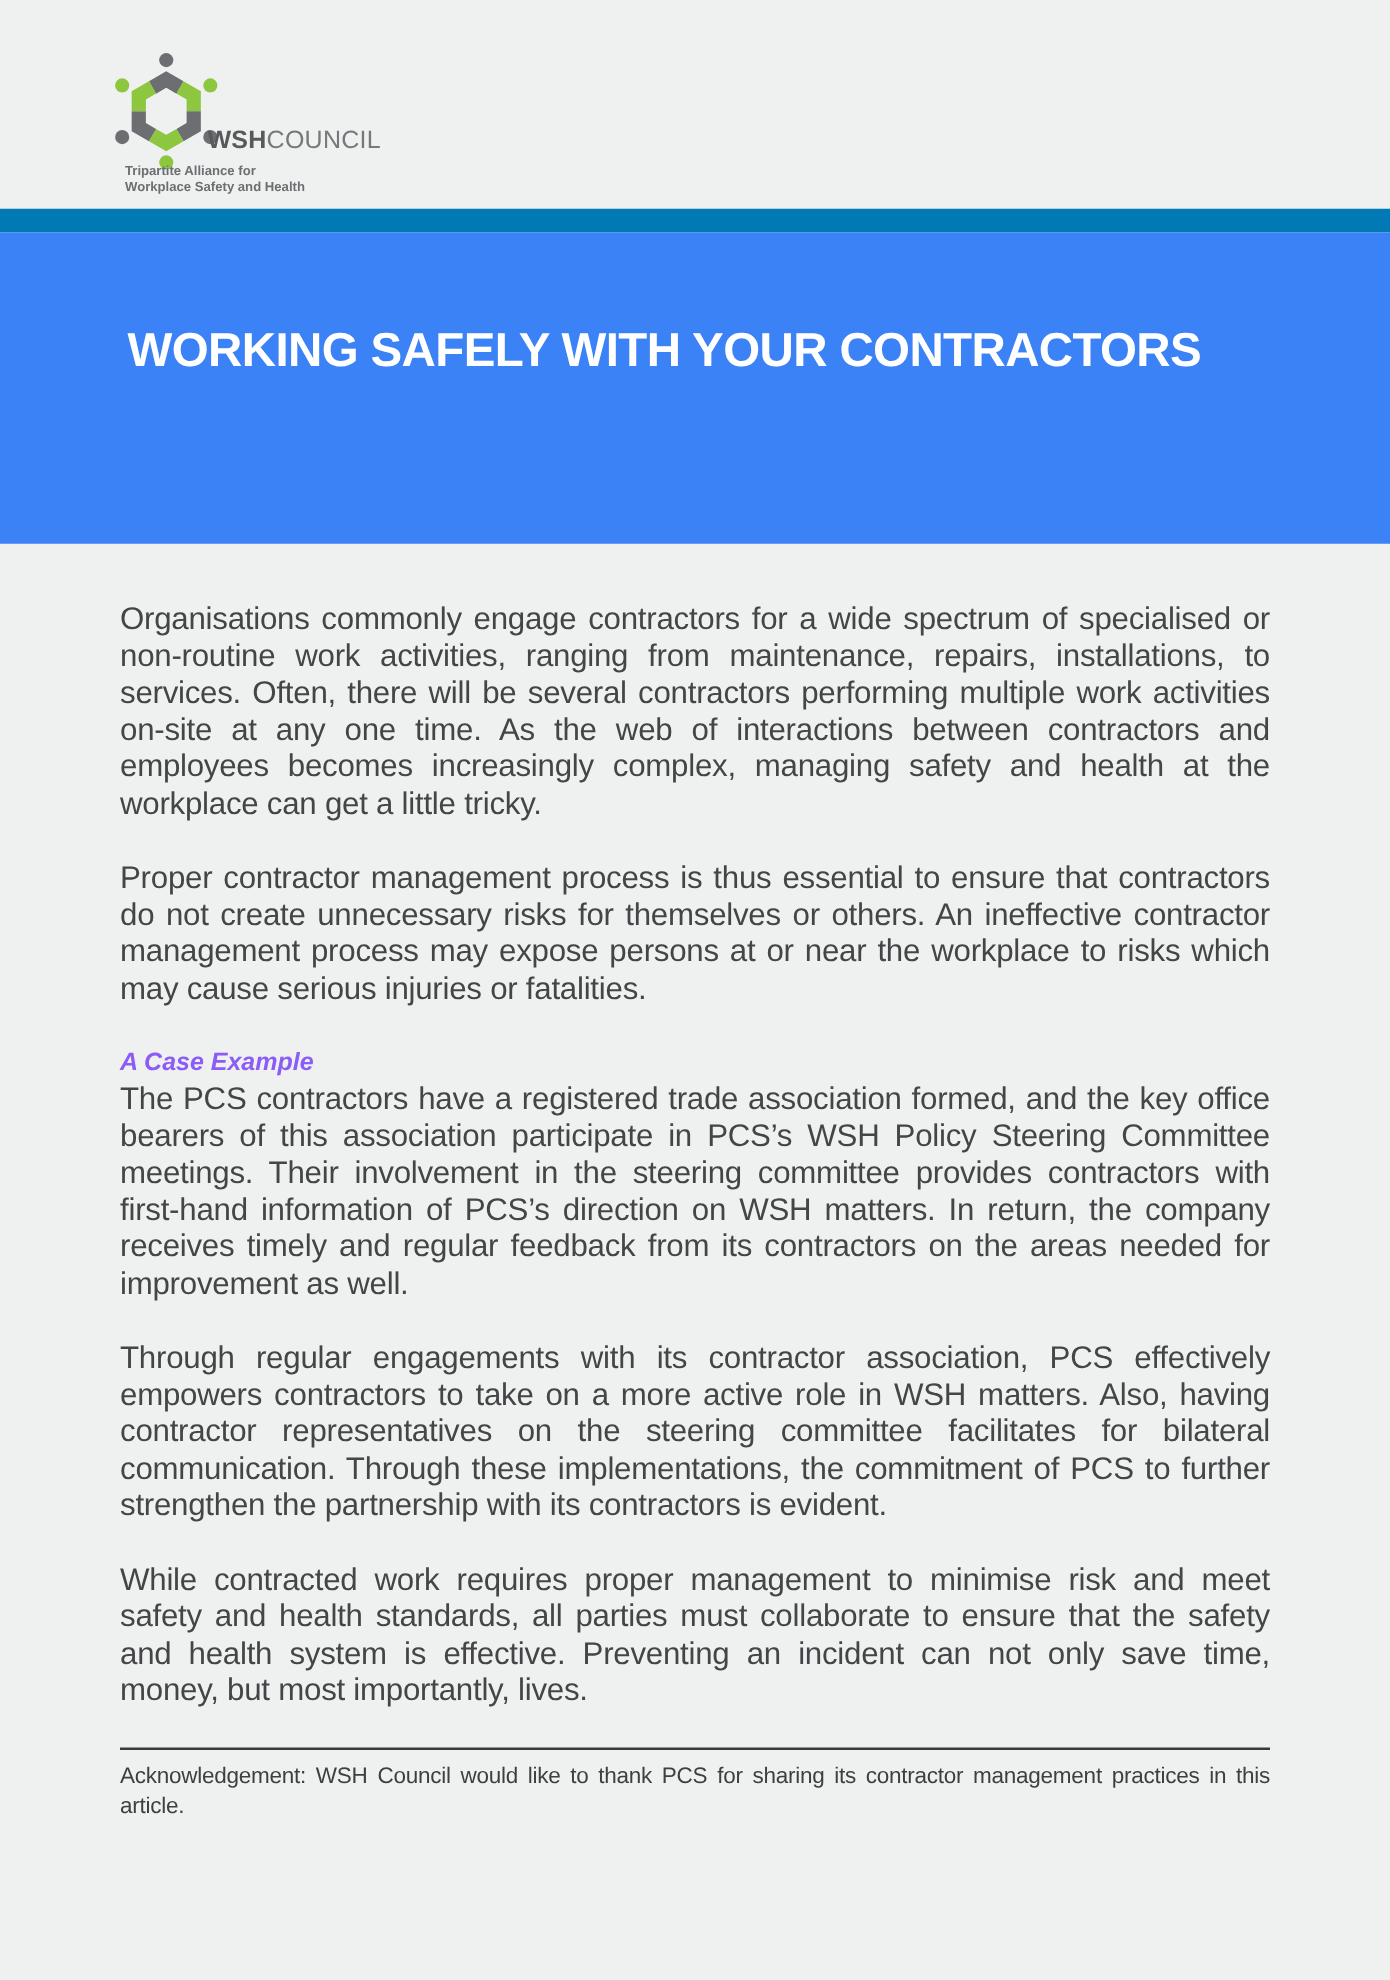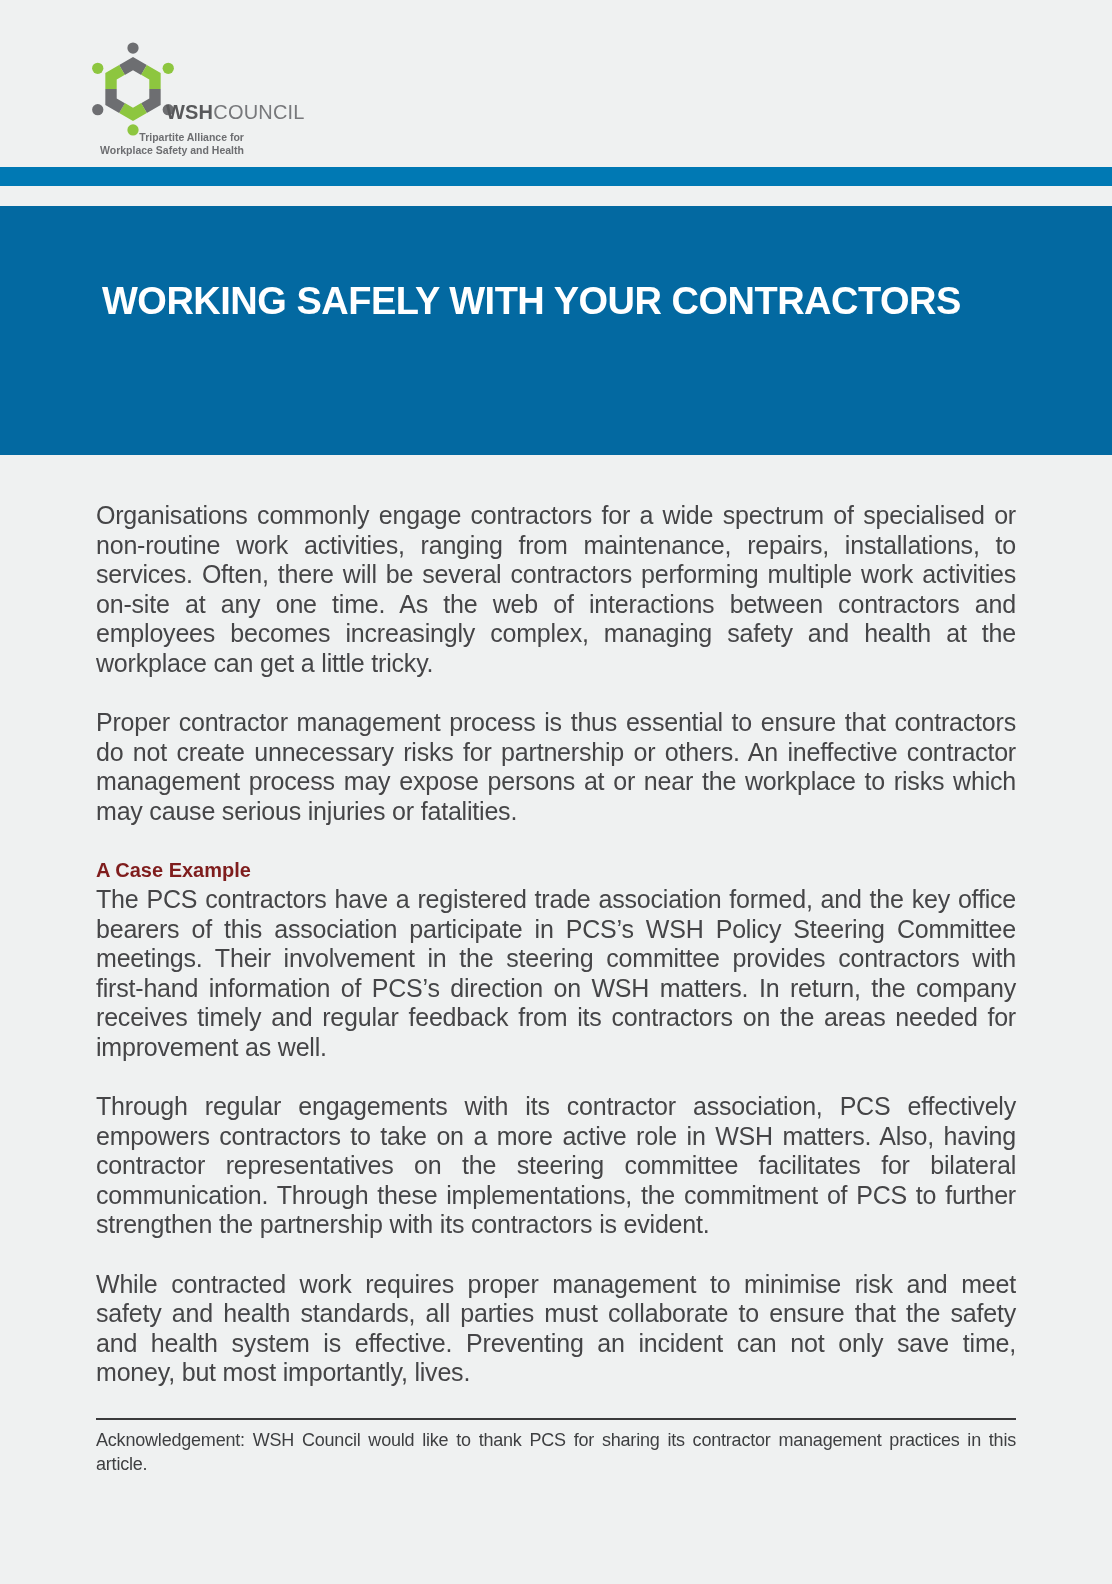--- a/index.html
+++ b/index.html
@@ -10,42 +10,42 @@
     overflow: hidden;
   }
   .page { position: relative; width: 1112px; height: 1584px; }
 
   
   .masthead { position: relative; height: 167px; }
   .logo-hex { position: absolute; left: 86px; top: 42px; }
   .brand { position: absolute; left: 166px; top: 101px; font-size: 20px; letter-spacing: 0.2px; white-space: nowrap; }
   .brand-wsh { font-weight: bold; color: #58595B; }
   .brand-council { font-weight: normal; color: #77787B; text-align: right; }
-  .tagline { position: absolute; left: 100px; top: 131px; font-size: 10.5px; font-weight: bold; color: #6D6E71; line-height: 13px; text-align: right; }
+  .tagline { position: absolute; left: 100px; top: 131px; font-size: 10.5px; font-weight: bold; color: #6D6E71; line-height: 13px; }
 
   
   .strip { height: 19px; background: #0079B4; }
-  .band { height: 249px; background: #0369a1; margin-top: 20px; }
+  .band { height: 249px; background: #3b82f6; }
   .band h1 {
     margin: 0; padding: 76px 90px 0 102px;
     color: #FFFFFF; font-size: 38px; font-weight: bold;
     letter-spacing: -0.5px; line-height: 1.05; white-space: nowrap;
   }
 
   
   .article { margin: 46px 96px 0 96px; width: 920px; color: #454547; }
   .article p {
     margin: 0 0 30px 0;
     font-size: 25px; line-height: 29.5px;
     text-align: justify; letter-spacing: -0.2px;
   }
   .article h2 {
     margin: 6px 0 0 0;
     font-size: 20px; line-height: 29px;
-    font-weight: bold; color: #7f1d1d;
+    font-weight: bold; color: #8b5cf6; font-style: italic;
   }
   .doc-link { color: #4079C0; font-style: italic; text-decoration: underline; }
   hr.footer-divider {
     border: none; border-top: 2px solid #3A3A3C;
     margin: 15px 0 8px 0;
   }
   .ack { font-size: 18px !important; line-height: 24px !important; color: #3E3F41; margin-bottom: 0 !important; }
 </style>
 </head>
 <body>
@@ -80,21 +80,21 @@
   </header>
 
   <div class="strip"></div>
 
   <section class="band">
     <h1>WORKING SAFELY WITH YOUR CONTRACTORS</h1>
   </section>
 
   <main class="article">
     <p>Organisations commonly engage contractors for a wide spectrum of specialised or non-routine work activities, ranging from maintenance, repairs, installations, to services. Often, there will be several contractors performing multiple work activities on-site at any one time. As the web of interactions between contractors and employees becomes increasingly complex, managing safety and health at the workplace can get a little tricky.</p>
-    <p>Proper contractor management process is thus essential to ensure that contractors do not create unnecessary risks for partnership or others. An ineffective contractor management process may expose persons at or near the workplace to risks which may cause serious injuries or fatalities.</p>
+    <p>Proper contractor management process is thus essential to ensure that contractors do not create unnecessary risks for themselves or others. An ineffective contractor management process may expose persons at or near the workplace to risks which may cause serious injuries or fatalities.</p>
     <h2>A Case Example</h2>
     <p>The PCS contractors have a registered trade association formed, and the key office bearers of this association participate in PCS’s WSH Policy Steering Committee meetings. Their involvement in the steering committee provides contractors with first-hand information of PCS’s direction on WSH matters. In return, the company receives timely and regular feedback from its contractors on the areas needed for improvement as well.</p>
     <p>Through regular engagements with its contractor association, PCS effectively empowers contractors to take on a more active role in WSH matters. Also, having contractor representatives on the steering committee facilitates for bilateral communication. Through these implementations, the commitment of PCS to further strengthen the partnership with its contractors is evident.</p>
     <p>While contracted work requires proper management to minimise risk and meet safety and health standards, all parties must collaborate to ensure that the safety and health system is effective. Preventing an incident can not only save time, money, but most importantly, lives.</p>
     <hr class="footer-divider">
     <p class="ack">Acknowledgement: WSH Council would like to thank PCS for sharing its contractor management practices in this article.</p>
   </main>
 
 </div>
 

